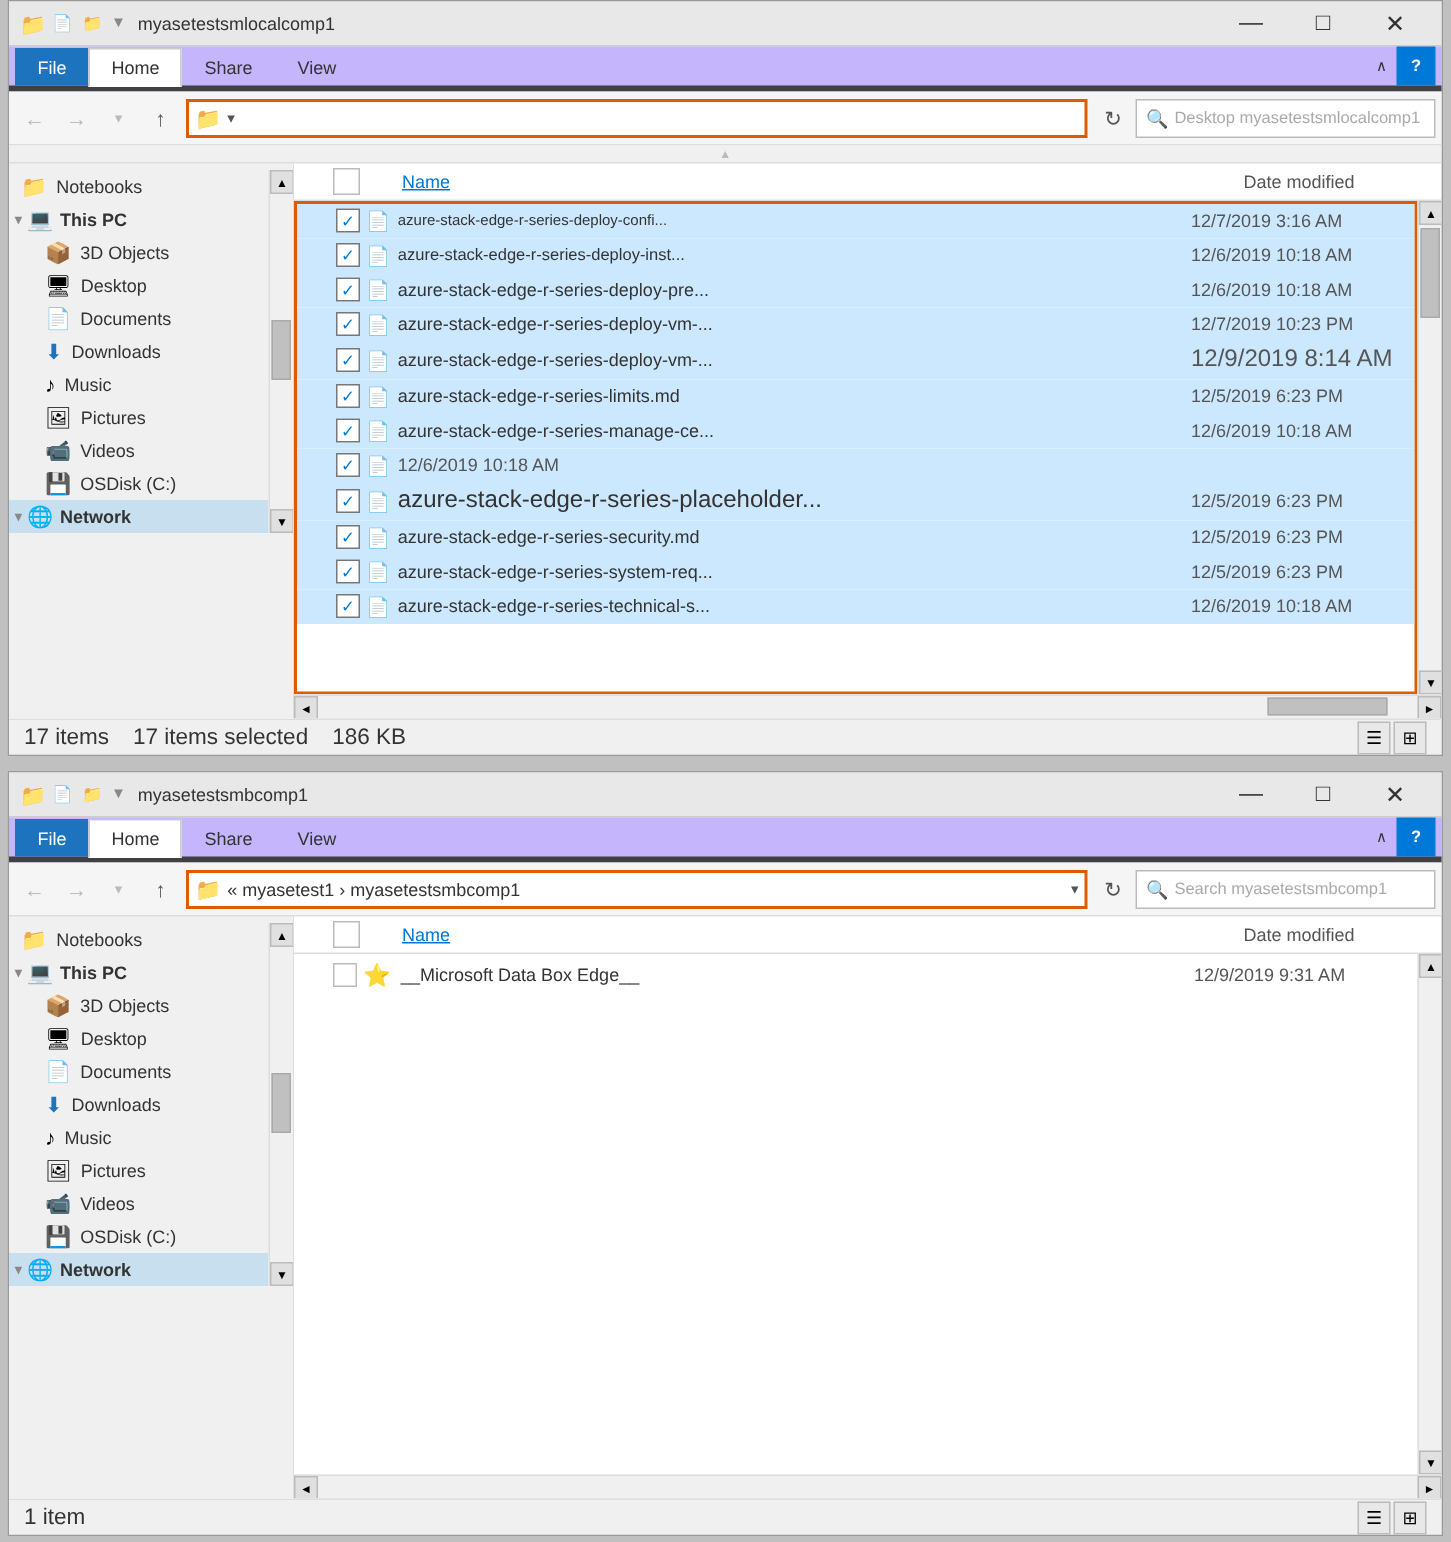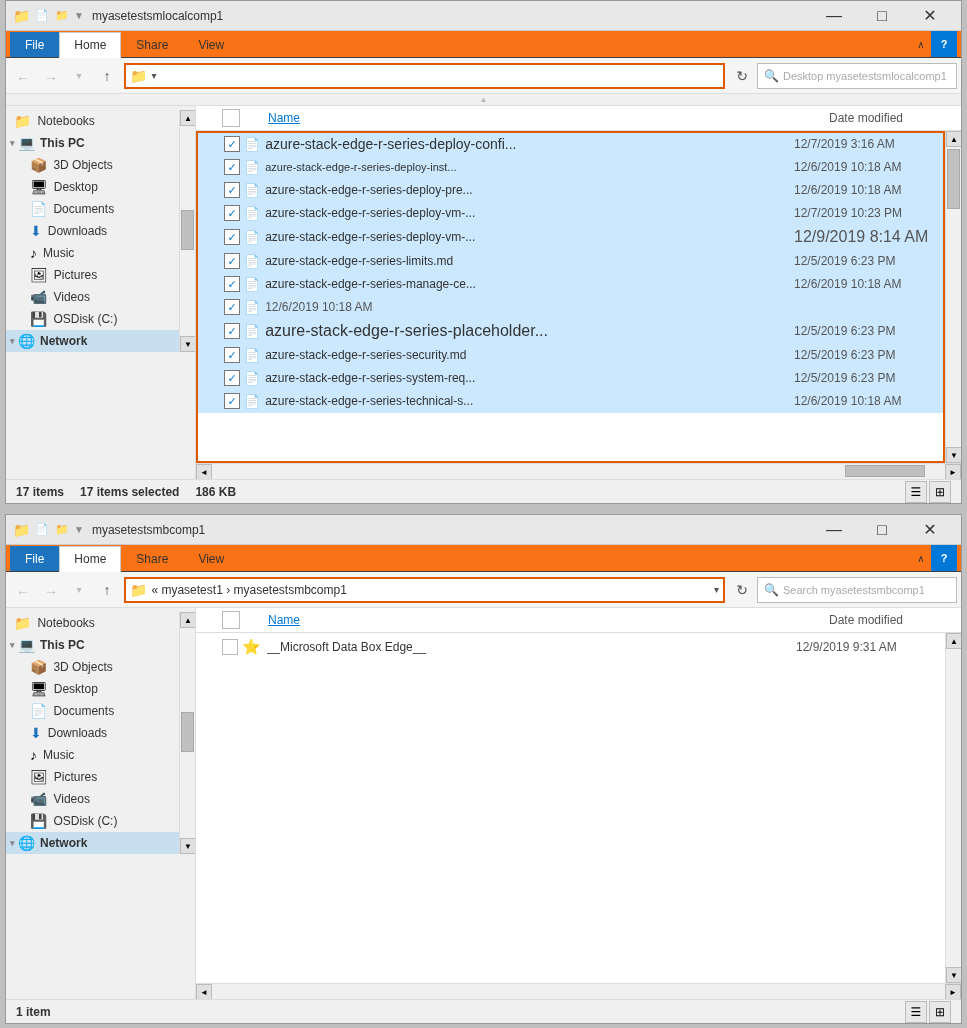--- a/index.html
+++ b/index.html
@@ -51,22 +51,22 @@
       width: 46px; height: 30px;
       background: transparent;
       border: none;
       cursor: pointer;
       display: flex; align-items: center; justify-content: center;
       font-size: 16px;
       color: #333;
     }
 
     .ribbon {
-      background: #f97316;
-      border-bottom: 1px solid #404040;
+      background: #c4b5fd;
+      border-bottom: 4px solid #404040;
     }
 
     .ribbon-tabs {
       display: flex;
       align-items: flex-end;
       padding: 0 4px;
       gap: 0;
     }
 
     .ribbon-tab {
@@ -238,21 +238,21 @@
     .status-bar {
       height: 24px;
       background: #f0f0f0;
       border-top: 1px solid #ddd;
       display: flex;
       align-items: center;
       padding: 0 10px;
       gap: 16px;
     }
 
-    .status-text { font-size: 12px; color: #333; font-weight: bold; }
+    .status-text { font-size: 15px; color: #333; }
 
     .view-buttons {
       display: flex;
       gap: 2px;
     }
     .view-btn {
       width: 22px; height: 22px;
       border: 1px solid #bbb;
       background: #e8e8e8;
       cursor: pointer;
@@ -432,21 +432,21 @@
       </div>
 
       <div style="flex:1; display:flex; overflow:hidden;">
         <div style="flex:1; overflow-y:auto; border:2px solid #e05b00;" id="file-list-1">
 
         <div class="file-row selected" style="display: flex; align-items: center; padding: 3px 4px 3px 26px; cursor: pointer;">
               <div style="width: 16px; height: 16px; border: 1px solid rgb(119, 119, 119); background: white; display: flex; align-items: center; justify-content: center; margin-right: 4px; flex-shrink: 0;">
                 <span style="font-size:11px;color:#0078d7">✓</span>
               </div>
               <span style="font-size: 13px; margin-right: 5px; flex-shrink: 0;">📄</span>
-              <span style="flex: 1 1 0%; font-size: 14px; color: rgb(51, 51, 51); white-space: nowrap; overflow: hidden; text-overflow: ellipsis;">azure-stack-edge-r-series-deploy-confi...</span>
+              <span style="flex: 1 1 0%; font-size: 10px; color: rgb(51, 51, 51); white-space: nowrap; overflow: hidden; text-overflow: ellipsis;">azure-stack-edge-r-series-deploy-confi...</span>
               <span style="width: 145px; font-size: 12px; color: rgb(85, 85, 85); flex-shrink: 0;">12/7/2019 3:16 AM</span>
             </div>
             <div class="file-row selected" style="display: flex; align-items: center; padding: 3px 4px 3px 26px; cursor: pointer;">
               <div style="width: 16px; height: 16px; border: 1px solid rgb(119, 119, 119); background: white; display: flex; align-items: center; justify-content: center; margin-right: 4px; flex-shrink: 0;">
                 <span style="font-size:11px;color:#0078d7">✓</span>
               </div>
               <span style="font-size: 13px; margin-right: 5px; flex-shrink: 0;">📄</span>
               <span style="flex: 1 1 0%; font-size: 11px; color: rgb(51, 51, 51); white-space: nowrap; overflow: hidden; text-overflow: ellipsis;">azure-stack-edge-r-series-deploy-inst...</span>
               <span style="width: 145px; font-size: 12px; color: rgb(85, 85, 85); flex-shrink: 0;">12/6/2019 10:18 AM</span>
             </div>

